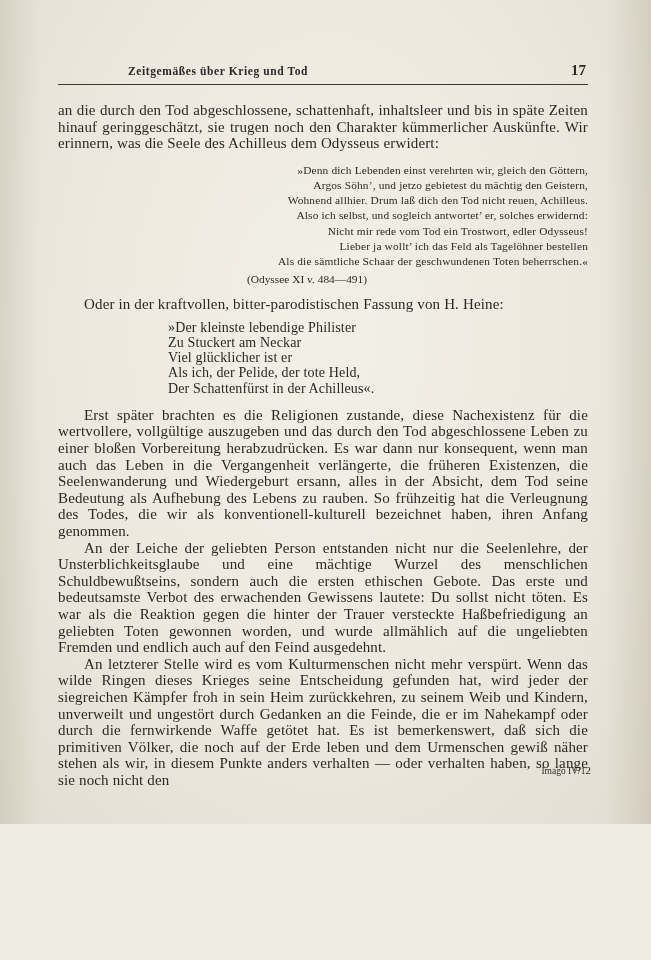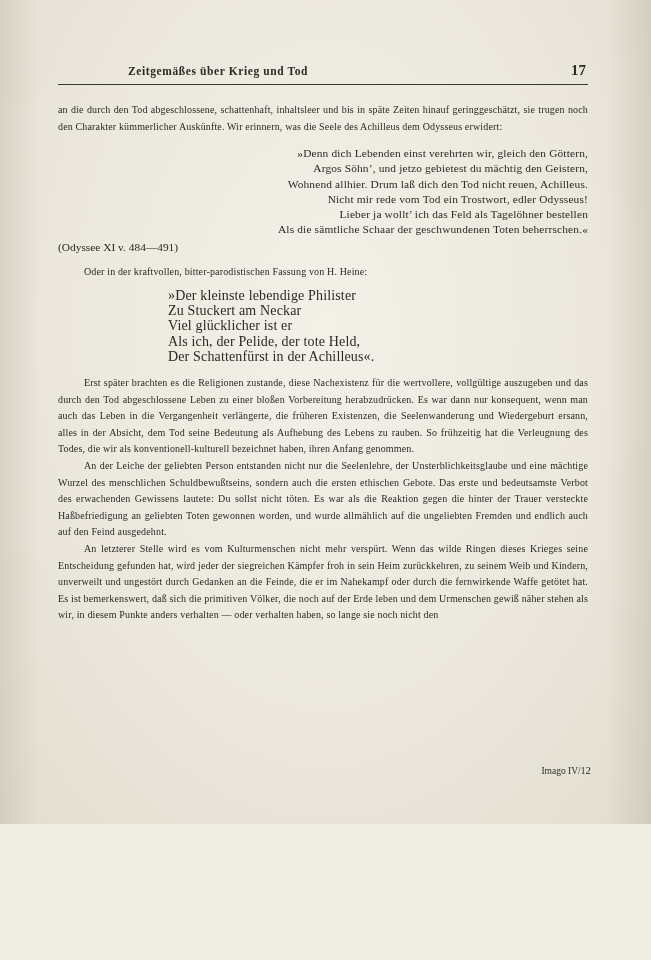--- a/index.html
+++ b/index.html
@@ -62,21 +62,21 @@
     font-size: 15px;
     font-weight: bold;
     color: #2b2a28;
   }
   .rule {
     border-top: 1.3px solid #3a3834;
     width: 100%;
     margin-bottom: 17px;
   }
   p.body {
-    font-size: 10px;
+    font-size: 15px;
     line-height: 16.6px;
     text-align: justify;
     margin: 0 0 0 0;
     letter-spacing: 0.15px;
     color: #2a2927;
   }
   p.body.indent {
     text-indent: 26px;
   }
   .spacer-sm { height: 11px; }
@@ -84,21 +84,21 @@
   .verse {
     font-size: 11.4px;
     line-height: 15.2px;
     margin-left: 62px;
     color: #2a2927;
     letter-spacing: 0.15px;
   }
   .verse div { white-space: pre; text-align: right; }
   .verse-ref {
     font-size: 11.4px;
-    text-align: left;
+    text-align: center;
     margin-right: 32px;
     margin-top: 4px;
     color: #2a2927;
   }
   .verse2 {
     font-size: 14px;
     line-height: 15.2px;
     margin-left: 110px;
     color: #2a2927;
     letter-spacing: 0.15px;
@@ -133,20 +133,21 @@
     <div class="rule"></div>
 
     <p class="body noindent">an die durch den Tod abgeschlossene, schattenhaft, inhaltsleer und bis in späte Zeiten hinauf geringgeschätzt, sie trugen noch den Charakter kümmerlicher Auskünfte. Wir erinnern, was die Seele des Achilleus dem Odysseus erwidert:</p>
 
     <div class="spacer-sm"></div>
 
     <div class="verse">
       <div>»Denn dich Lebenden einst verehrten wir, gleich den Göttern,</div>
       <div>Argos Söhn’, und jetzo gebietest du mächtig den Geistern,</div>
       <div>Wohnend allhier. Drum laß dich den Tod nicht reuen, Achilleus.</div>
+      <div>Also ich selbst, und sogleich antwortet’ er, solches erwidernd:</div>
       <div>Nicht mir rede vom Tod ein Trostwort, edler Odysseus!</div>
       <div>Lieber ja wollt’ ich das Feld als Tagelöhner bestellen</div>
       <div>Als die sämtliche Schaar der geschwundenen Toten beherrschen.«</div>
     </div>
     <div class="verse-ref">(Odyssee XI v. 484—491)</div>
 
     <div class="spacer-sm"></div>
 
     <p class="body indent">Oder in der kraftvollen, bitter-parodistischen Fassung von H. Heine:</p>
 

